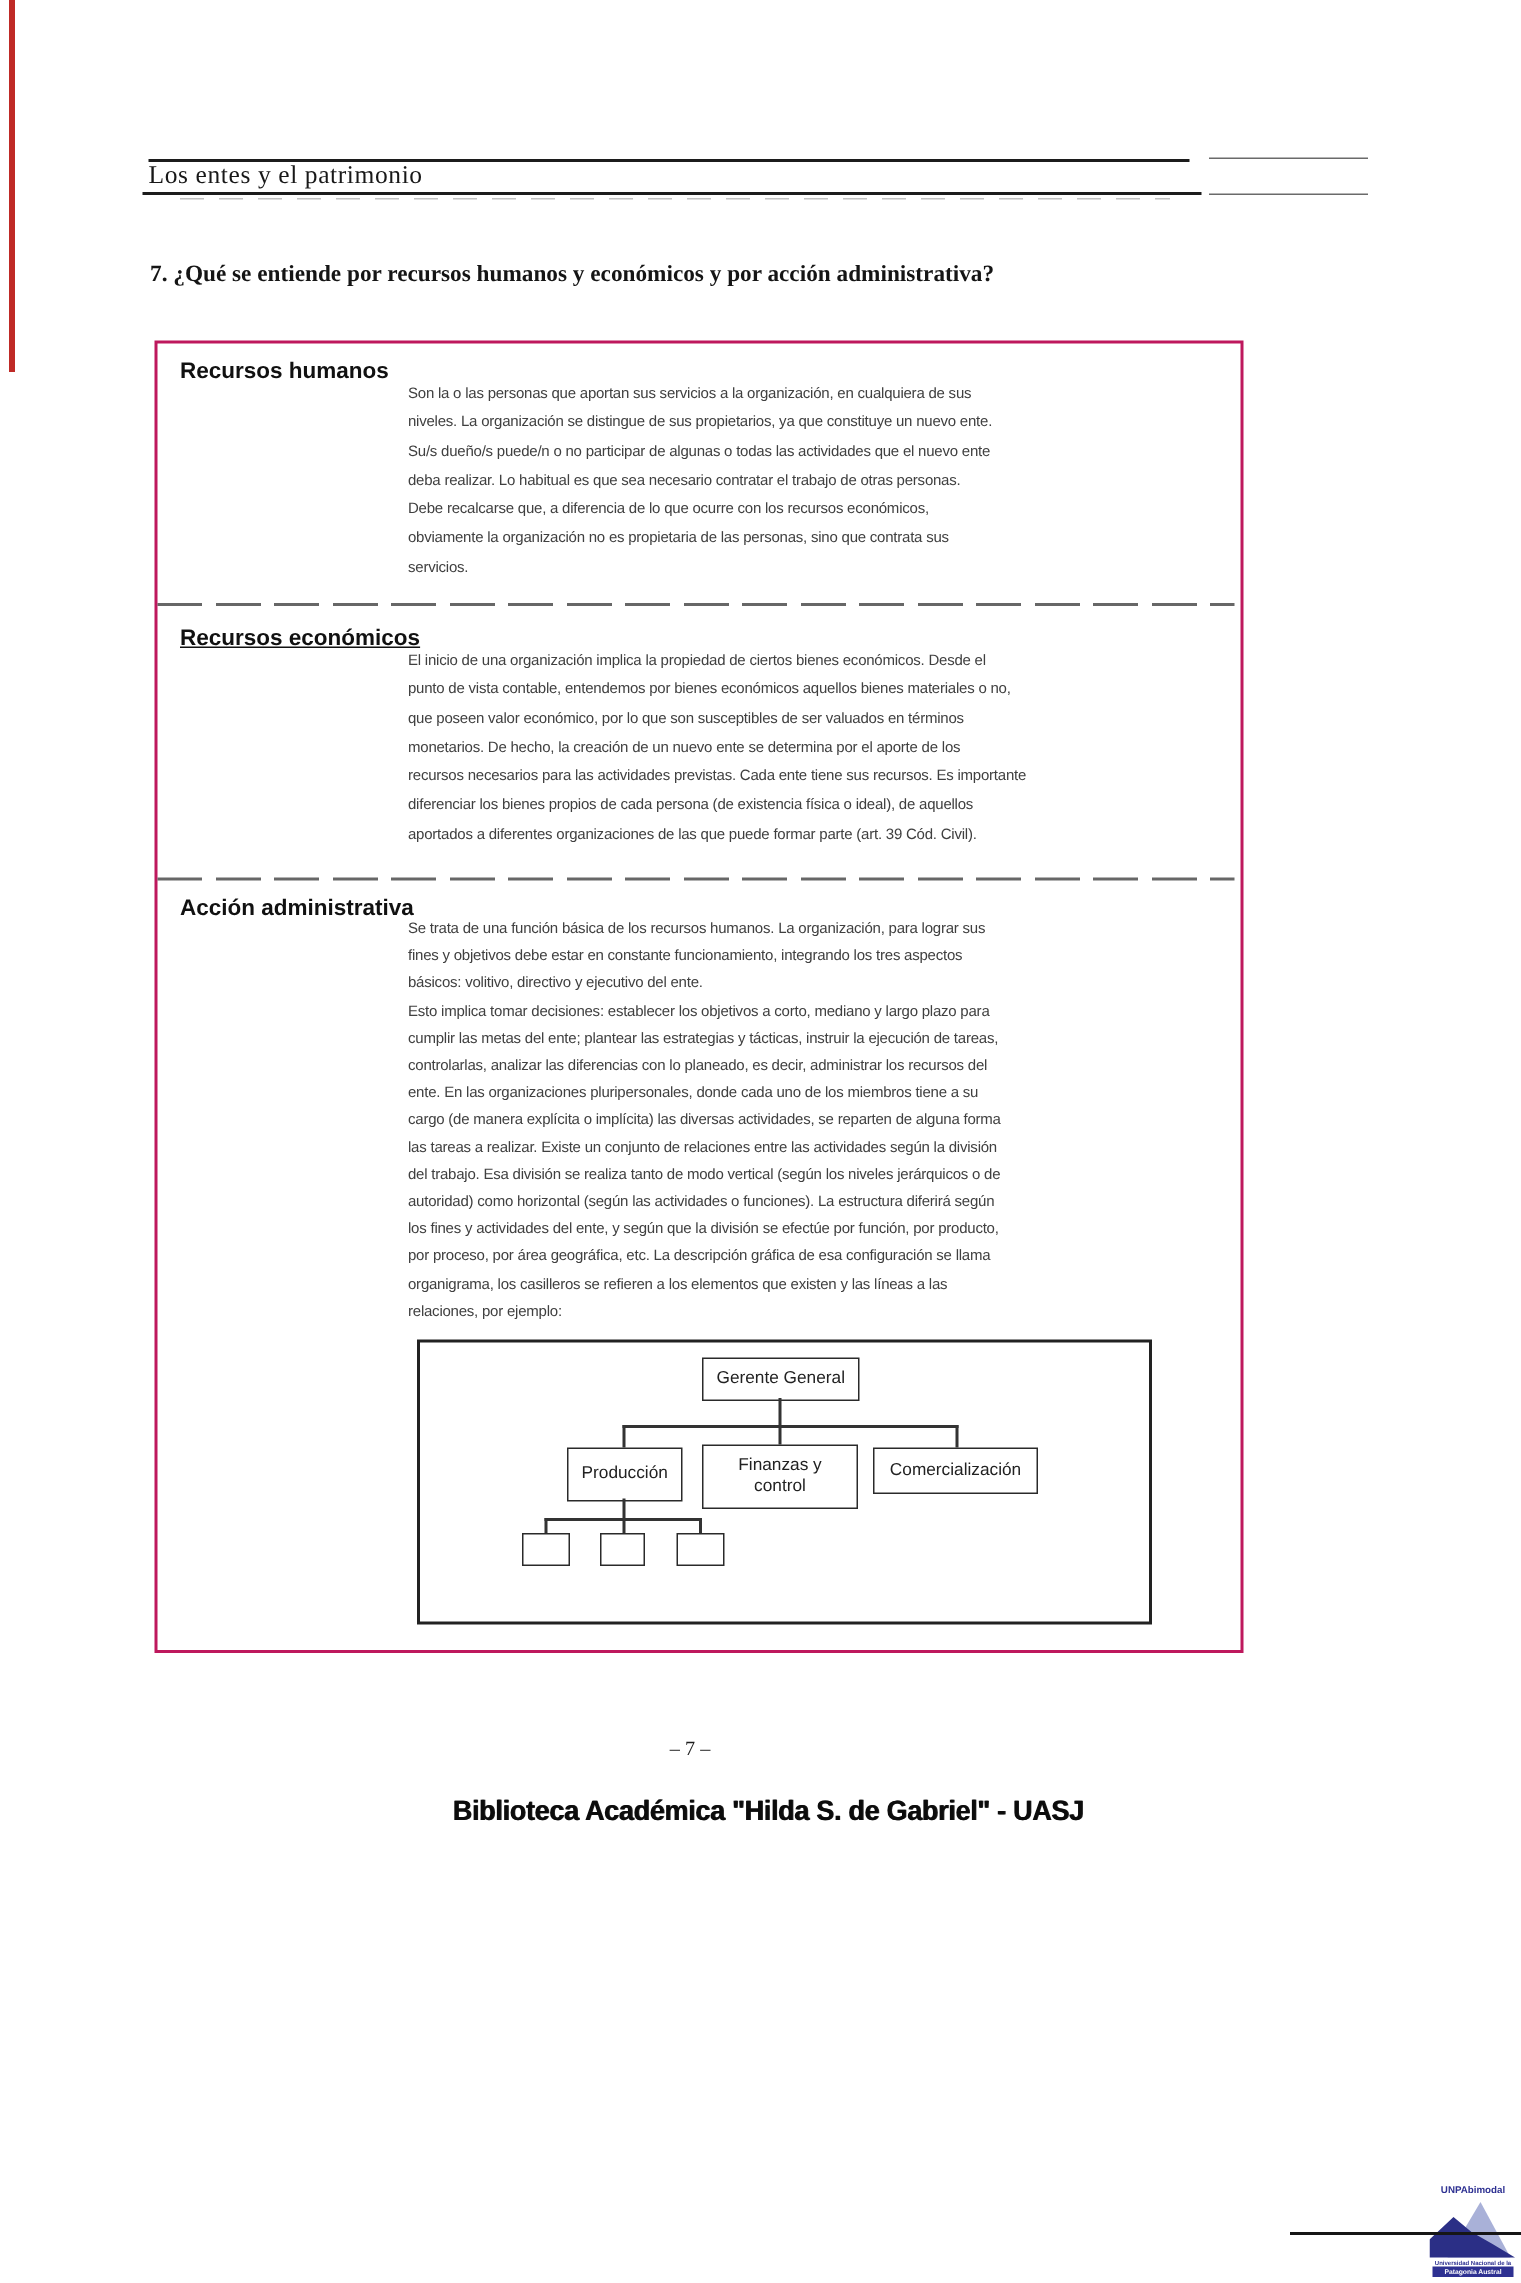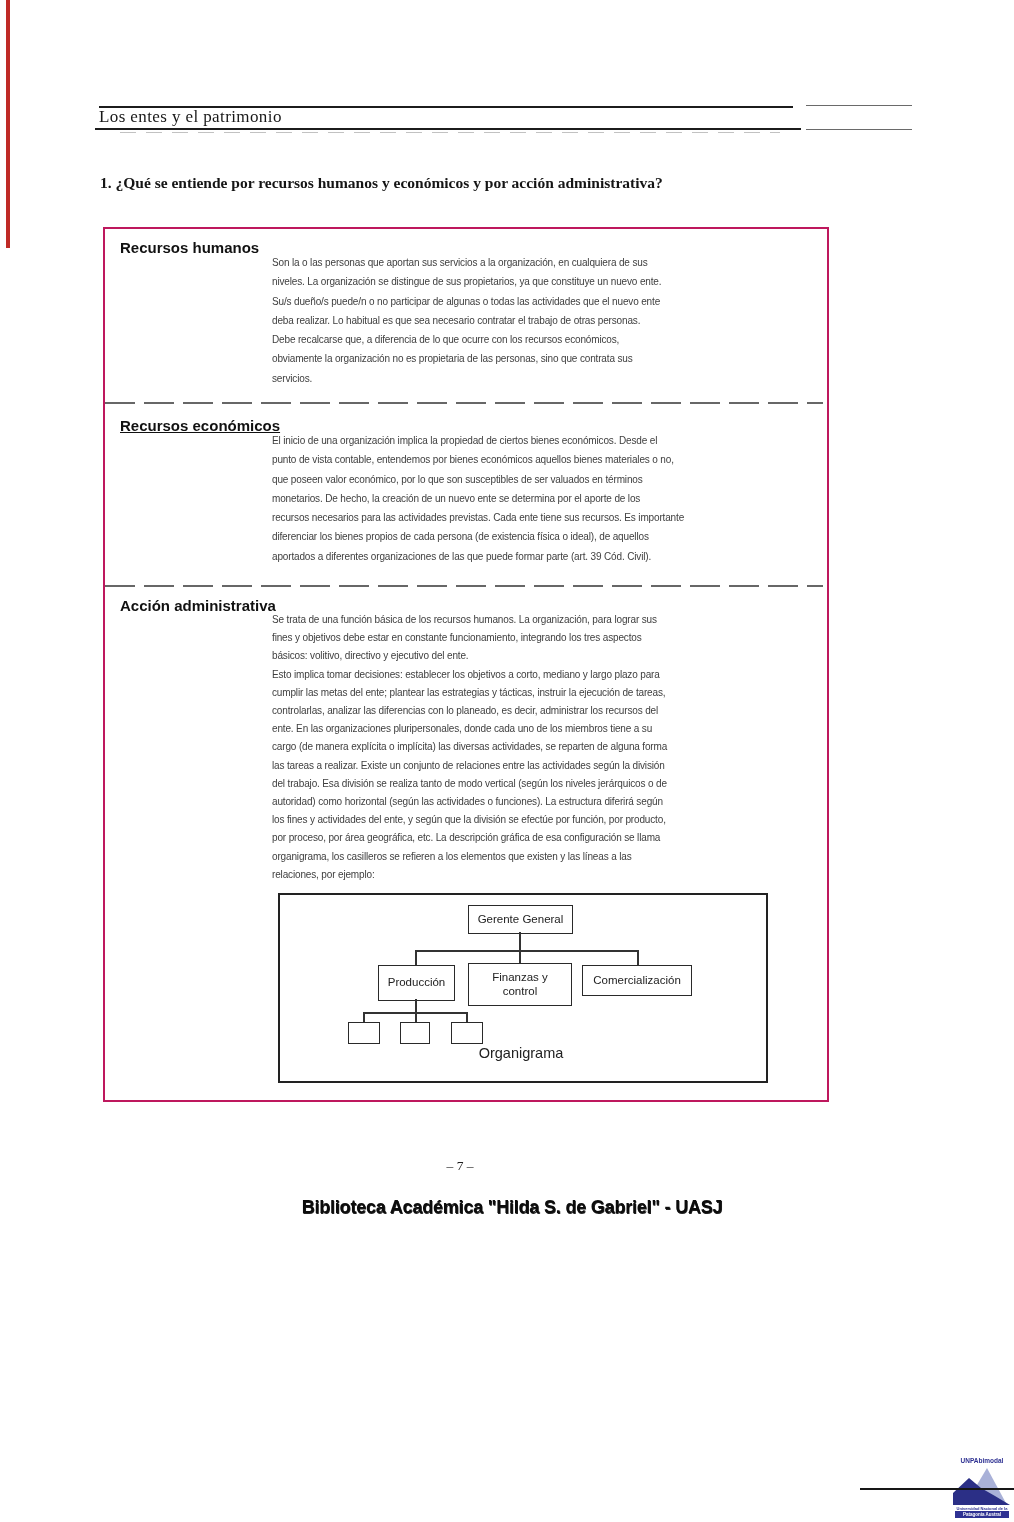--- a/index.html
+++ b/index.html
@@ -88,21 +88,21 @@
 
 <div class="abs red-line"></div>
 
 <div class="abs rule rule-top"></div>
 <div class="abs rule-dash dash-top-r"></div>
 <div class="abs header-title">Los entes y el patrimonio</div>
 <div class="abs rule rule-bottom"></div>
 <div class="abs rule-bottom2"></div>
 <div class="abs rule-dash dash-bot-r"></div>
 
-<div class="abs question">1.  ¿Qué se entiende por recursos humanos y económicos y por acción administrativa?</div>
+<div class="abs question">7.  ¿Qué se entiende por recursos humanos y económicos y por acción administrativa?</div>
 
 <div class="abs main-box">
 
   <div class="abs sec-heading h1">Recursos humanos</div>
   <div class="abs sec-body b1">Son la o las personas que aportan sus servicios a la organización, en cualquiera de sus
 niveles. La organización se distingue de sus propietarios, ya que constituye un nuevo ente.
 Su/s dueño/s puede/n o no participar de algunas o todas las actividades que el nuevo ente
 deba realizar. Lo habitual es que sea necesario contratar el trabajo de otras personas.
 Debe recalcarse que, a diferencia de lo que ocurre con los recursos económicos,
 obviamente la organización no es propietaria de las personas, sino que contrata sus
@@ -155,21 +155,20 @@
     <div class="abs cline v c-prod-drop"></div>
     <div class="abs cline h c-hbar2"></div>
     <div class="abs cline v c-l1"></div>
     <div class="abs cline v c-l2"></div>
     <div class="abs cline v c-l3"></div>
 
     <div class="abs org-leaf leaf1"></div>
     <div class="abs org-leaf leaf2"></div>
     <div class="abs org-leaf leaf3"></div>
 
-    <div class="abs org-caption">Organigrama</div>
   </div>
 </div>
 
 <div class="abs page-number">– 7 –</div>
 <div class="abs stamp">Biblioteca Académica "Hilda S. de Gabriel" - UASJ</div>
 
 <div class="abs bottom-line"></div>
 <div class="abs logo-card">
   <div class="abs logo-brand">UNPAbimodal</div>
   <div class="abs logo-art">

